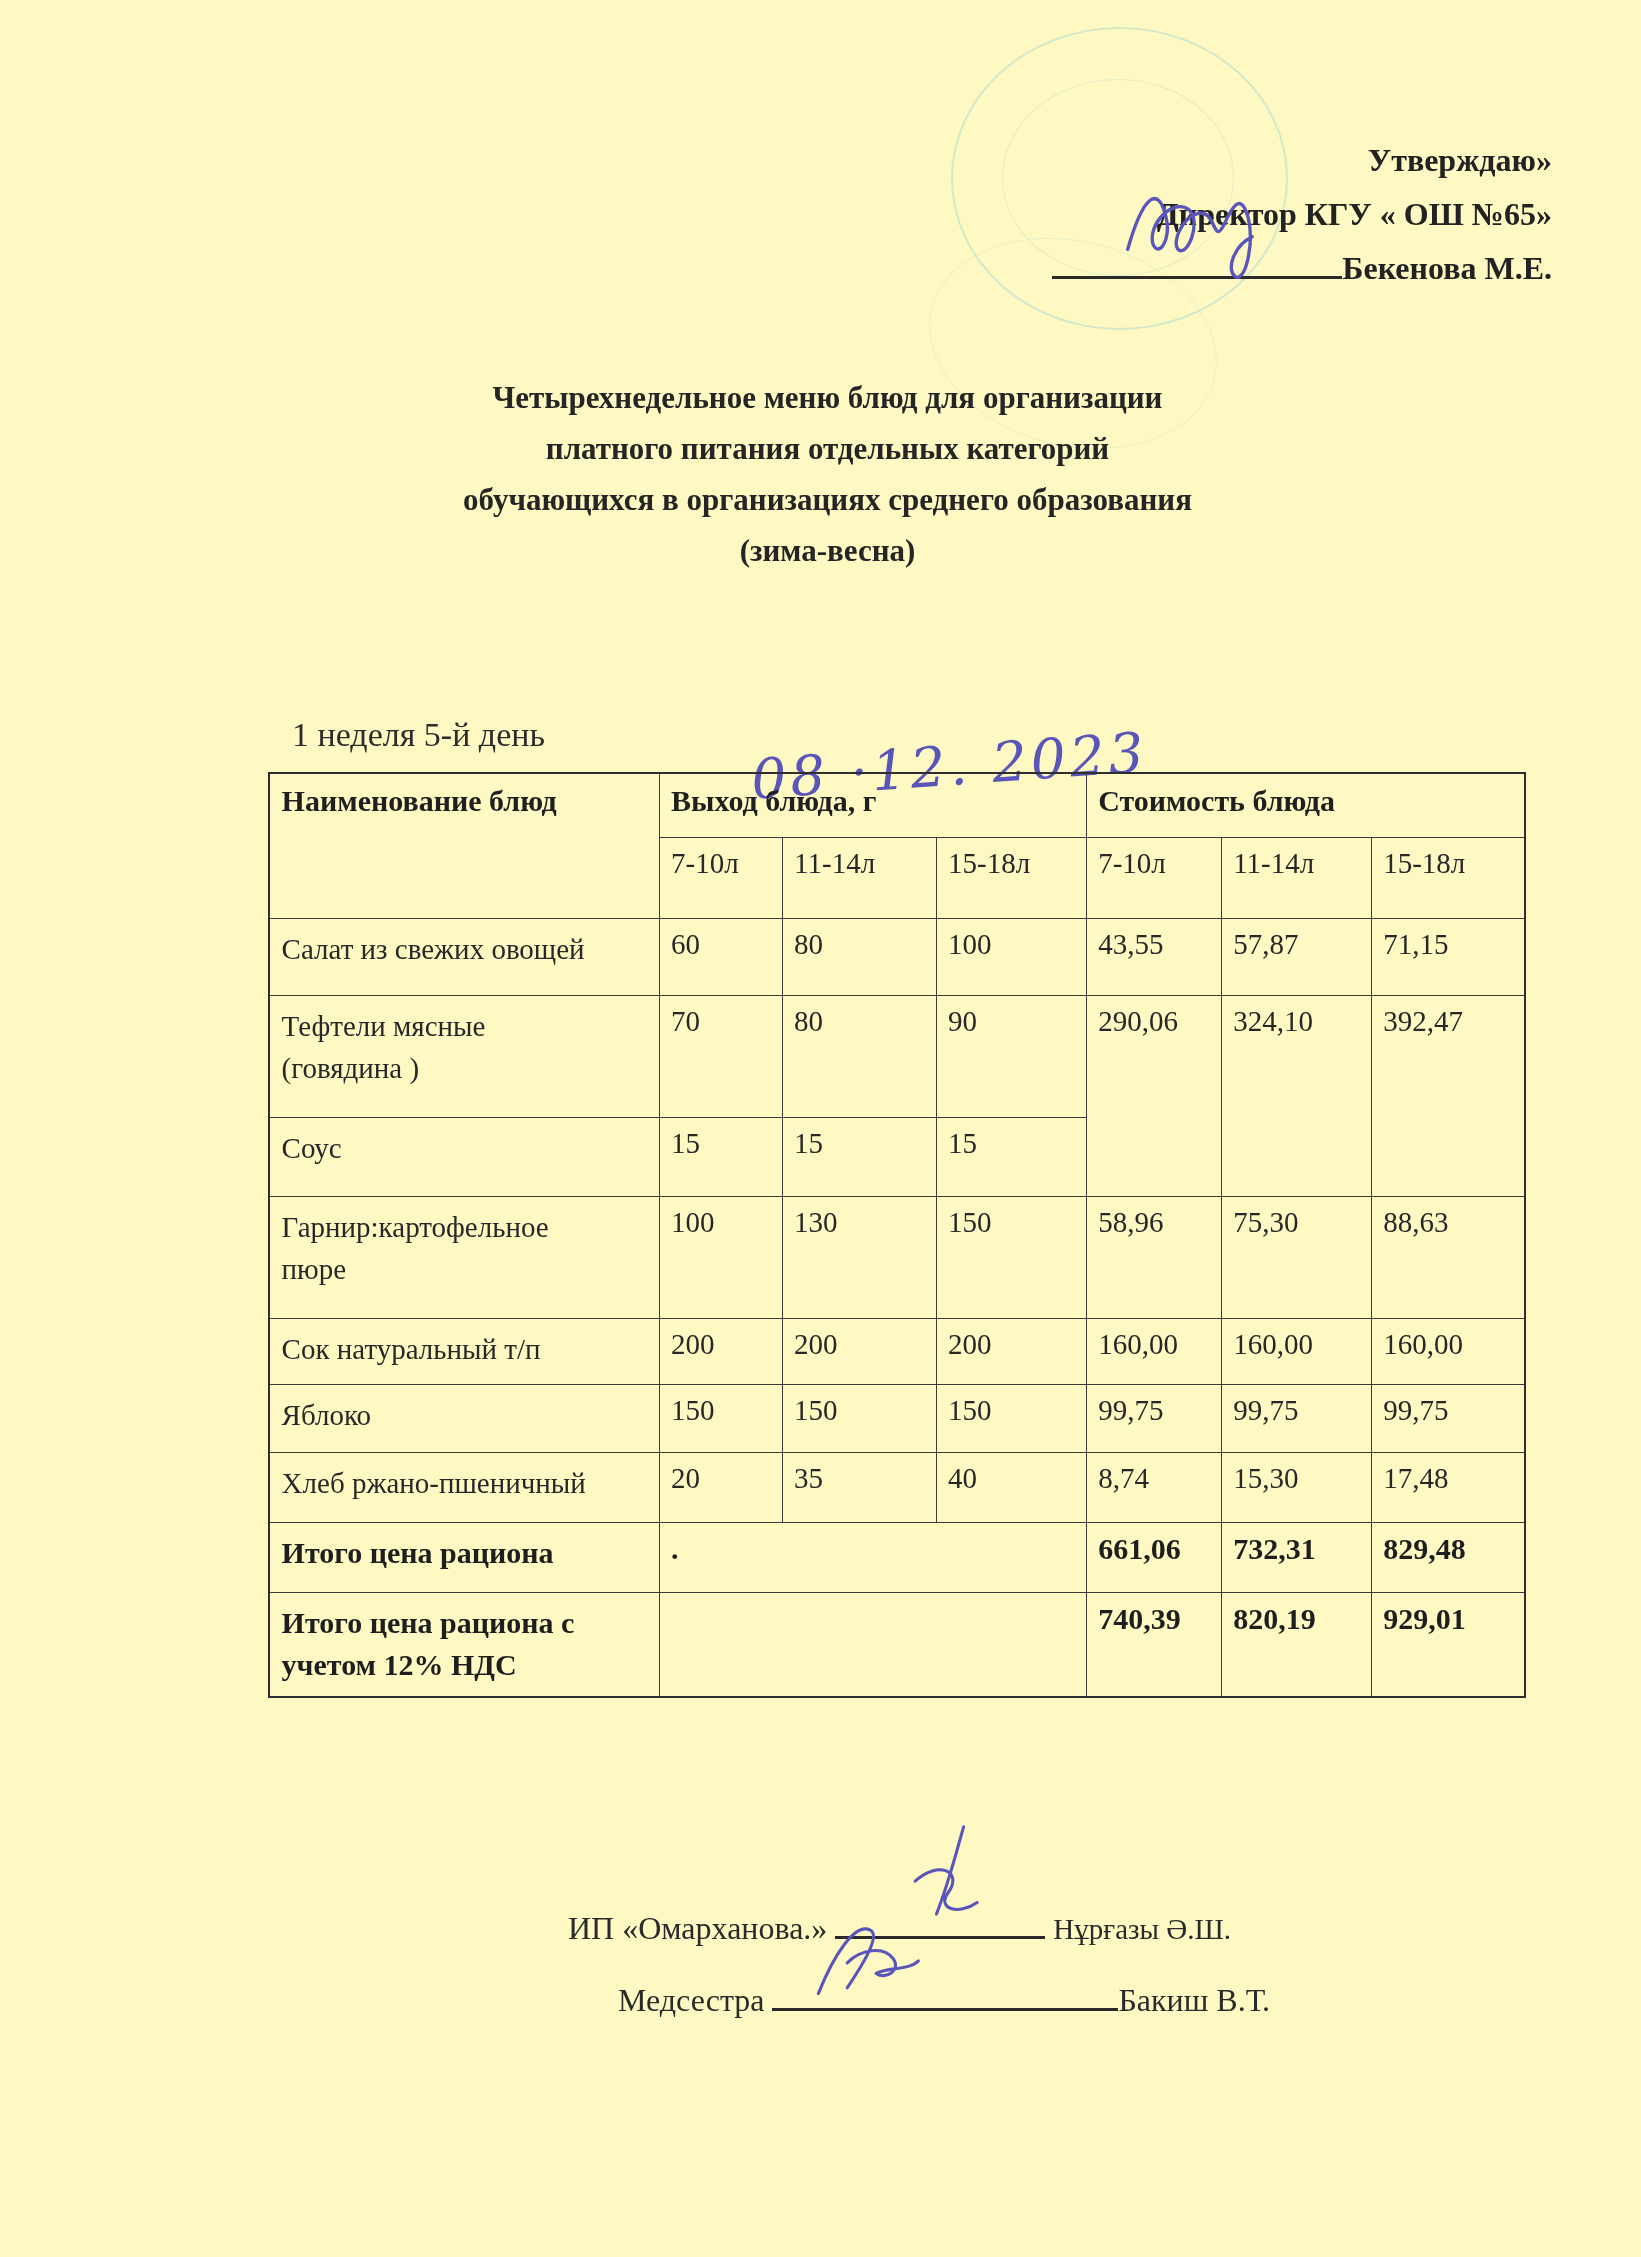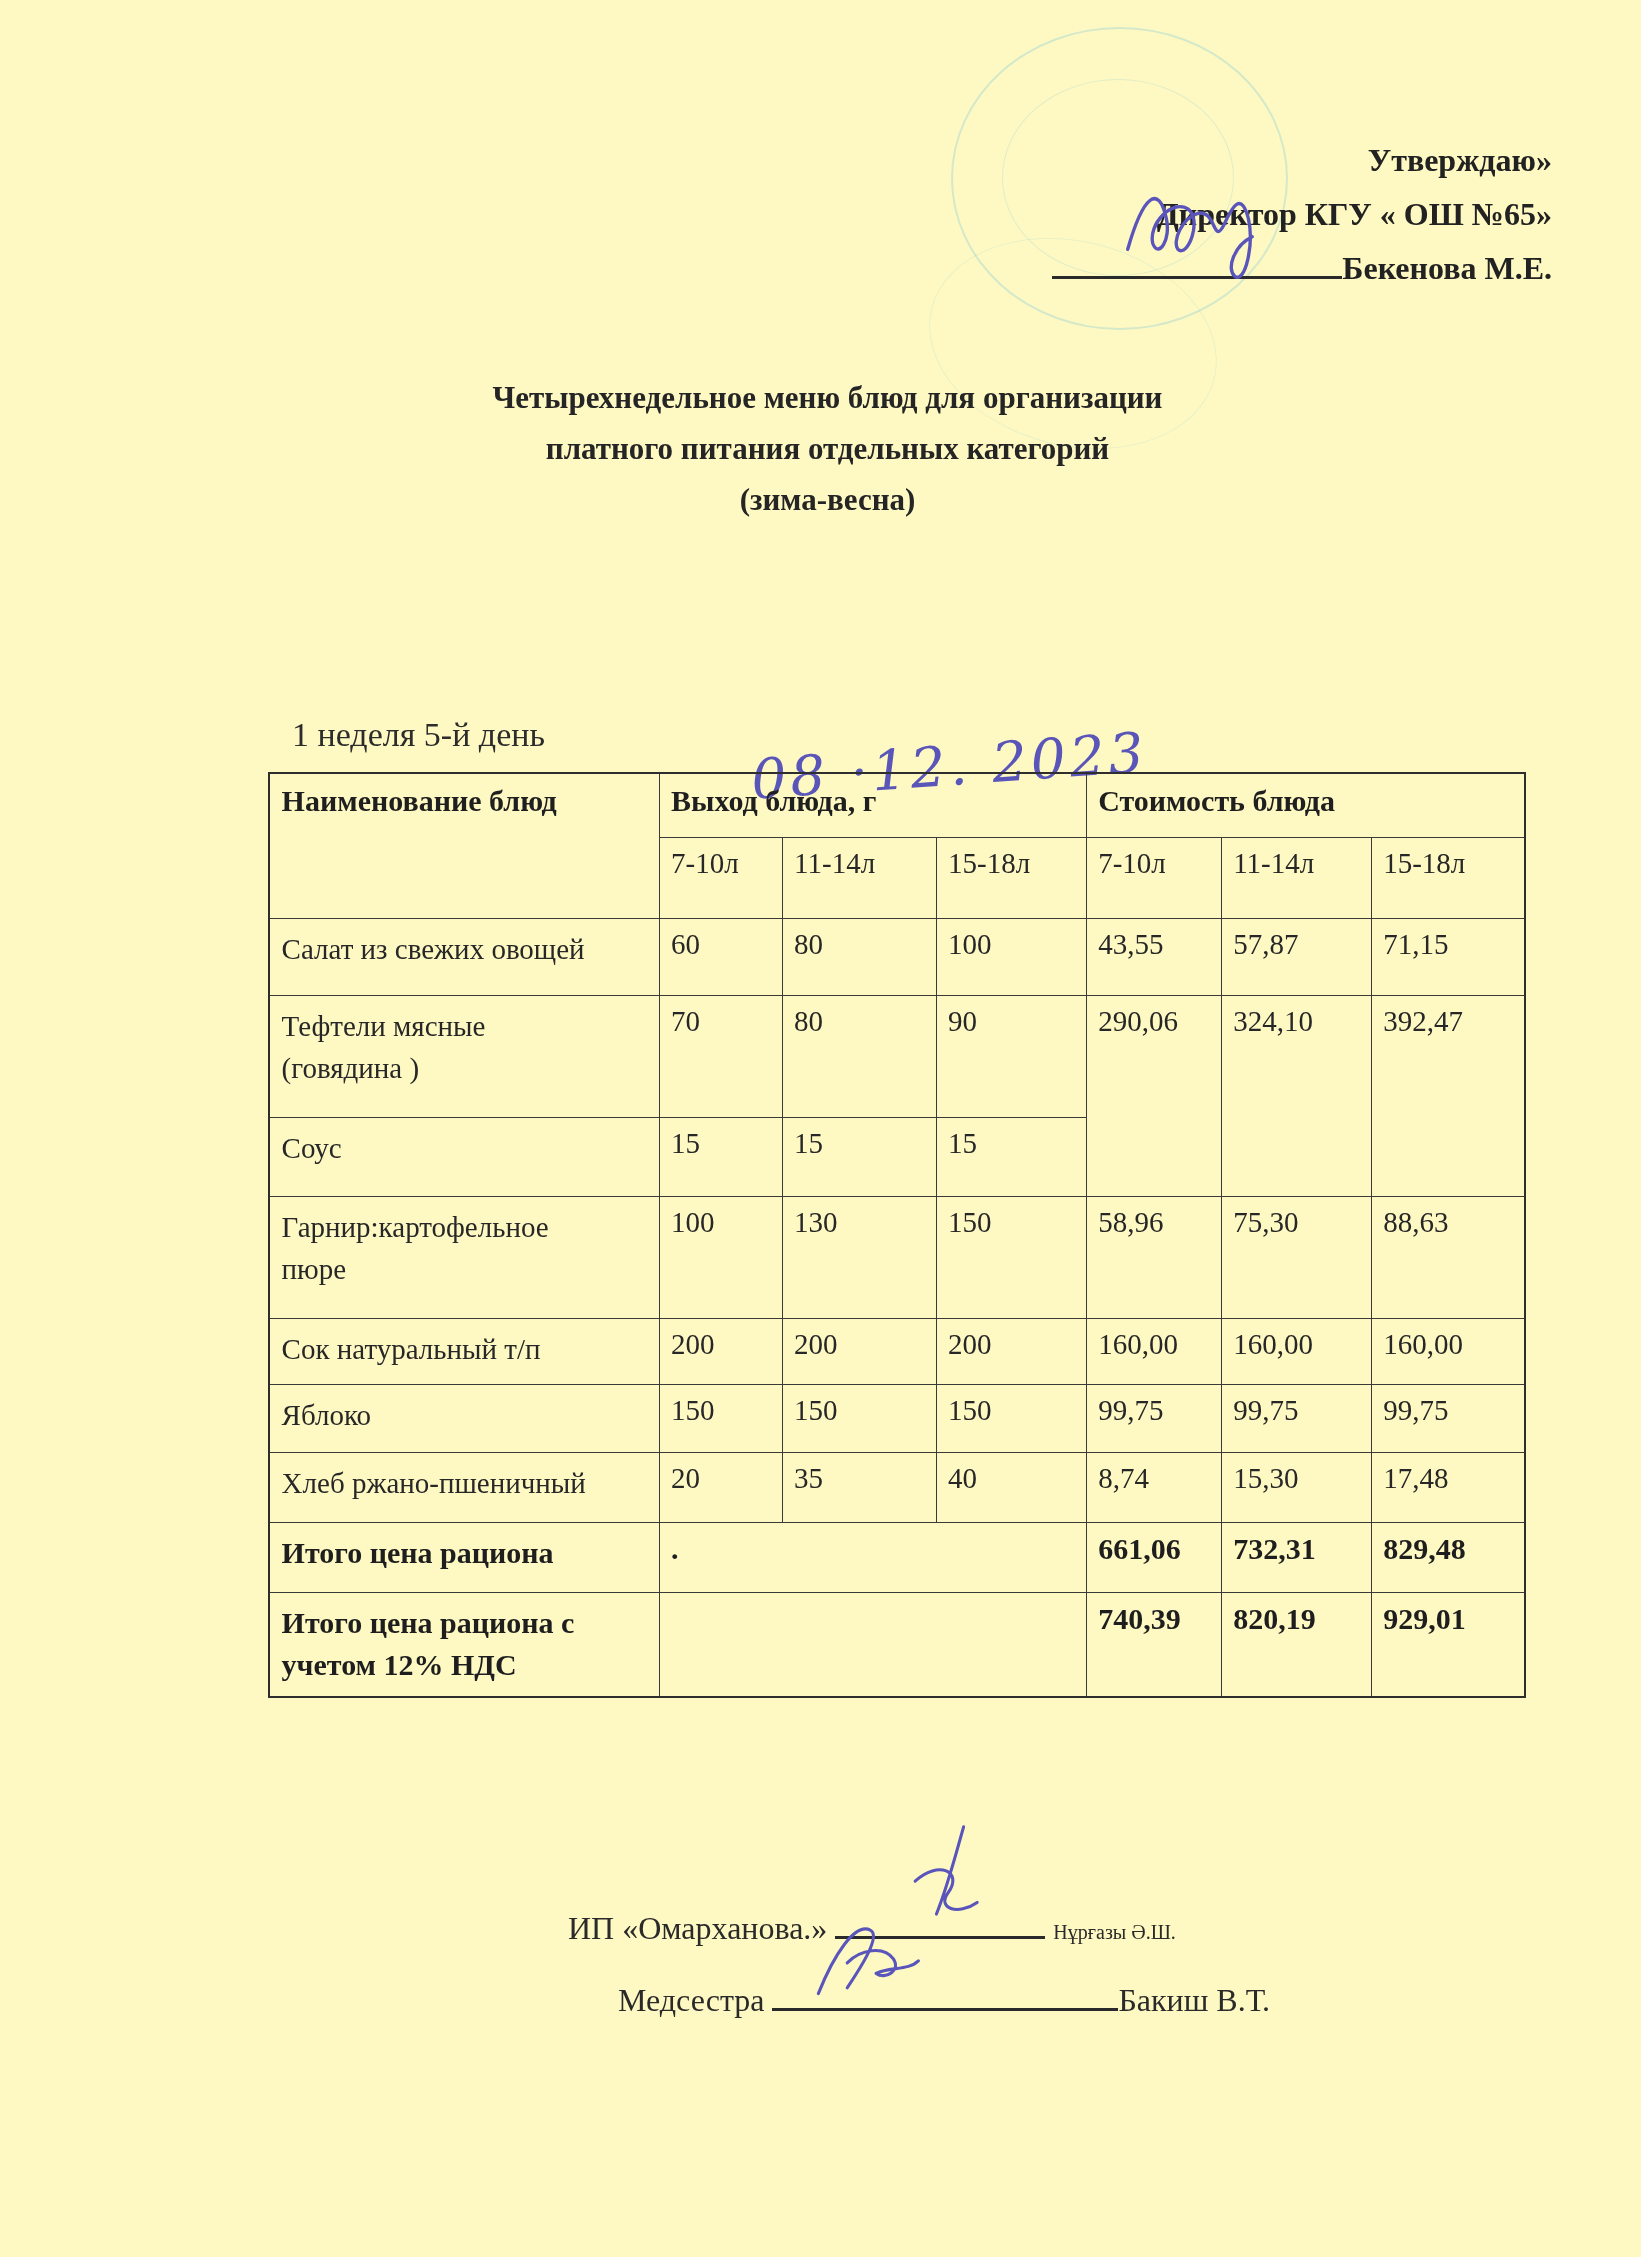--- a/index.html
+++ b/index.html
@@ -60,21 +60,21 @@
   tr.rh1{height:64px;} tr.rh2{height:81px;}
   tr.r-salat{height:77px;} tr.r-teft{height:122px;} tr.r-sous{height:79px;}
   tr.r-garnir{height:122px;} tr.r-sok{height:66px;font-family:Liberation Serif, serif;} tr.r-apple{height:68px;}
   tr.r-bread{height:70px;} tr.r-total{height:70px;} tr.r-nds{height:104px;}
   
   .footer-line{position:absolute;font-size:32px;color:#2a2a2a;white-space:nowrap;}
   .footer-1{left:568px;top:1910px;}
   .footer-2{left:618px;top:1982px;text-align:center;}
   .u-f1{width:210px;}
   .u-f2{width:346px;}
-  .footer-name{font-size:20px;}
+  .footer-name{font-size:29px;}
 </style>
 </head>
 <body>
 
 <div class="page">
 
   <div class="stamp stamp-outer"></div>
   <div class="stamp stamp-inner"></div>
   <div class="stamp stamp-lower"></div>
 
@@ -86,20 +86,21 @@
         <svg class="sig-svg" style="left:68px;top:-75px;" width="193" height="126" viewBox="0 0 200 130">
           <path d="M8,86 C24,30 40,18 48,54 C53,76 40,96 34,80 C29,60 54,34 70,44 C86,54 70,96 60,86 C54,78 64,54 80,49 C100,43 96,84 108,60 C118,38 126,28 133,54 C139,80 130,122 119,114 C110,107 118,82 137,73" fill="none" stroke="#5a55bb" stroke-width="3.5" stroke-linecap="round"></path>
         </svg>
         <span class="u-line u-approval"></span></span><span>Бекенова М.Е.</span>
     </div>
   </div>
 
   <div class="doc-title">
     <div>Четырехнедельное меню блюд для организации</div>
     <div>платного питания отдельных категорий</div>
+    <div>обучающихся в организациях среднего образования</div>
     <div>(зима-весна)</div>
   </div>
 
   <div class="week-label">1 неделя 5-й день</div>
   <div class="hand-date">08 ·12. 2023</div>
 
   <table class="menu">
     <colgroup>
       <col style="width:390px">
         <col style="width:123px">

